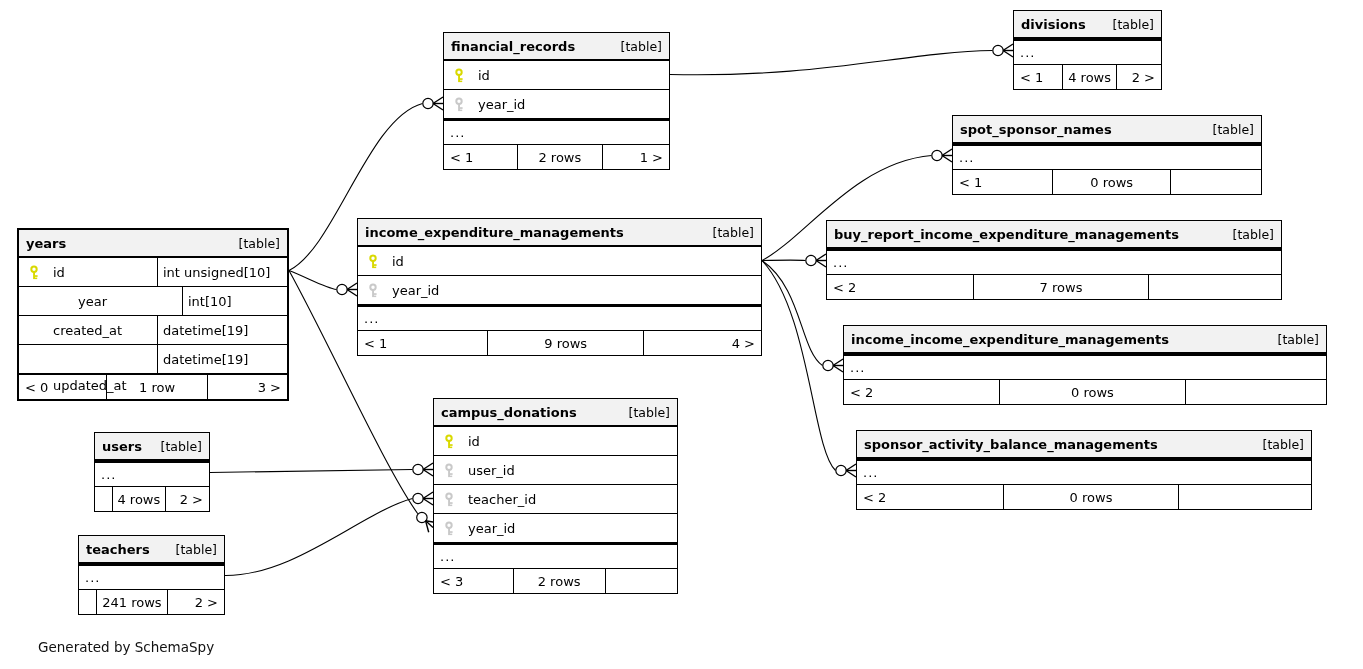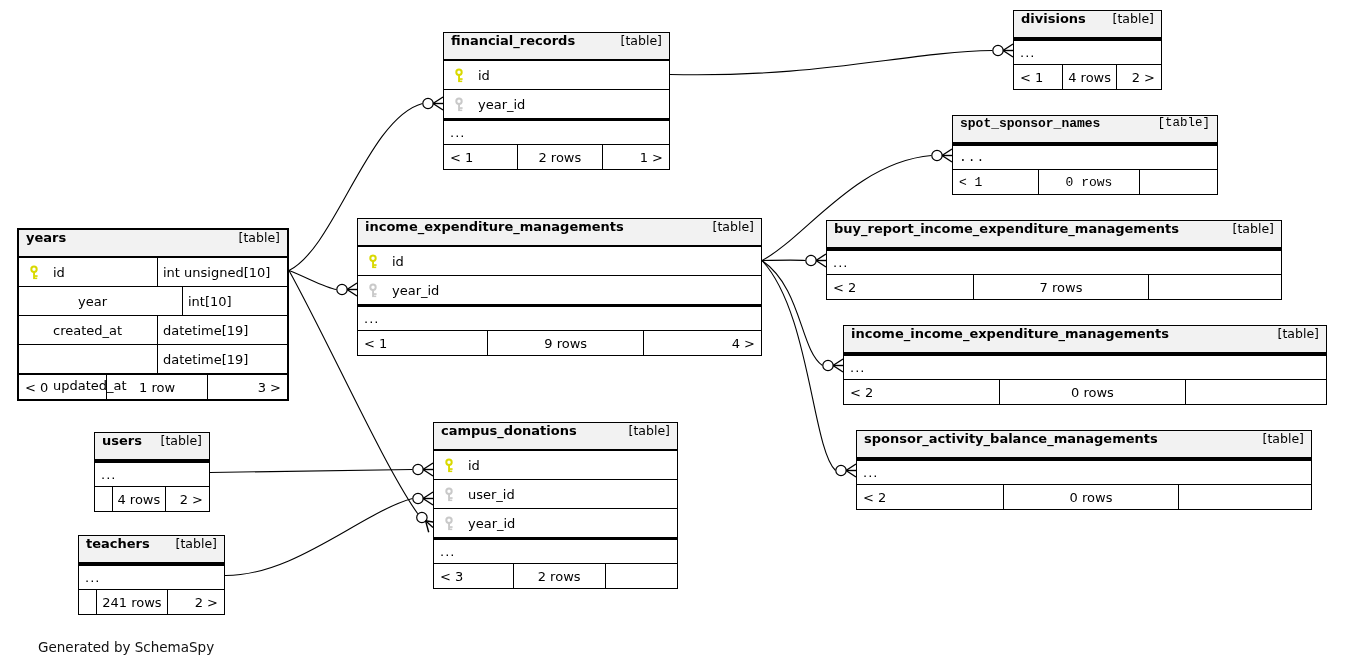--- a/index.html
+++ b/index.html
@@ -17,21 +17,21 @@
     background:#fff;
     border:1px solid #000;
     box-sizing:border-box;
     cursor:pointer;
   }
   .table-box.emphasized{border-width:2.5px;}
   .t-header{
     height:28px;
     background:#f2f2f2;
     border-bottom:2px solid #000;
-    display:flex;align-items:flex-start;justify-content:space-between;
+    display:flex;align-items:center;justify-content:space-between;
     padding:0 7px;box-sizing:border-box;
     white-space:nowrap;
   }
   .t-name{font-weight:bold;font-size:13px;}
   .t-badge{font-size:12.5px;padding-left:12px;}
   .t-row{
     height:29px;display:flex;align-items:stretch;
     box-sizing:border-box;
     border-bottom:1px solid #000;
   }
@@ -163,21 +163,21 @@
           <span class="t-name">divisions</span>
           <span class="t-badge">[table]</span>
         </div>
         <div class="t-ell">...</div>
         <div class="t-foot">
           <div class="f-cell f-left">&lt; 1</div>
           <div class="f-cell f-mid">4 rows</div>
           <div class="f-cell f-right">2 &gt;</div>
         </div>
       </div>
-      <div class="table-box" style="left: 952px; top: 115px; width: 266px; font-family: Liberation Mono, monospace;">
+      <div class="table-box" style="left: 952px; top: 115px; width: 310px;">
         <div class="t-header">
           <span class="t-name">spot_sponsor_names</span>
           <span class="t-badge">[table]</span>
         </div>
         <div class="t-ell">...</div>
         <div class="t-foot">
           <div class="f-cell f-left">&lt; 1</div>
           <div class="f-cell f-mid">0 rows</div>
           <div class="f-cell f-right"></div>
         </div>
@@ -295,21 +295,21 @@
           <span class="t-name">sponsor_activity_balance_managements</span>
           <span class="t-badge">[table]</span>
         </div>
         <div class="t-ell">...</div>
         <div class="t-foot">
           <div class="f-cell f-left">&lt; 2</div>
           <div class="f-cell f-mid">0 rows</div>
           <div class="f-cell f-right"></div>
         </div>
       </div>
-      <div class="table-box" style="left: 433px; top: 398px; width: 245px; margin-top: 24px;">
+      <div class="table-box" style="left: 433px; top: 398px; width: 245px;">
         <div class="t-header">
           <span class="t-name">campus_donations</span>
           <span class="t-badge">[table]</span>
         </div>
         <div class="t-row">
           <div class="cell name-cell" style="flex: 1 1 0%;">
             <span class="key-slot">
               <svg width="12" height="15" viewBox="0 0 12 15">
                 <circle cx="6" cy="4.2" r="2.7" fill="none" stroke="#d9d900" stroke-width="2"></circle>
                 <rect x="5.1" y="6.9" width="1.9" height="7.2" fill="#d9d900"></rect>
@@ -324,20 +324,33 @@
           <div class="cell name-cell" style="flex: 1 1 0%;">
             <span class="key-slot">
               <svg width="12" height="15" viewBox="0 0 12 15">
                 <circle cx="6" cy="4.2" r="2.7" fill="none" stroke="#c9c9c9" stroke-width="2"></circle>
                 <rect x="5.1" y="6.9" width="1.9" height="7.2" fill="#c9c9c9"></rect>
                 <rect x="7" y="10.2" width="2.6" height="1.7" fill="#c9c9c9"></rect>
                 <rect x="7" y="12.6" width="2.2" height="1.5" fill="#c9c9c9"></rect>
               </svg>
             </span>
             <span class="col-name">user_id</span>
+          </div>
+        </div>
+        <div class="t-row">
+          <div class="cell name-cell" style="flex: 1 1 0%;">
+            <span class="key-slot">
+              <svg width="12" height="15" viewBox="0 0 12 15">
+                <circle cx="6" cy="4.2" r="2.7" fill="none" stroke="#c9c9c9" stroke-width="2"></circle>
+                <rect x="5.1" y="6.9" width="1.9" height="7.2" fill="#c9c9c9"></rect>
+                <rect x="7" y="10.2" width="2.6" height="1.7" fill="#c9c9c9"></rect>
+                <rect x="7" y="12.6" width="2.2" height="1.5" fill="#c9c9c9"></rect>
+              </svg>
+            </span>
+            <span class="col-name">teacher_id</span>
           </div>
         </div>
         <div class="t-row">
           <div class="cell name-cell" style="flex: 1 1 0%;">
             <span class="key-slot">
               <svg width="12" height="15" viewBox="0 0 12 15">
                 <circle cx="6" cy="4.2" r="2.7" fill="none" stroke="#c9c9c9" stroke-width="2"></circle>
                 <rect x="5.1" y="6.9" width="1.9" height="7.2" fill="#c9c9c9"></rect>
                 <rect x="7" y="10.2" width="2.6" height="1.7" fill="#c9c9c9"></rect>
                 <rect x="7" y="12.6" width="2.2" height="1.5" fill="#c9c9c9"></rect>

